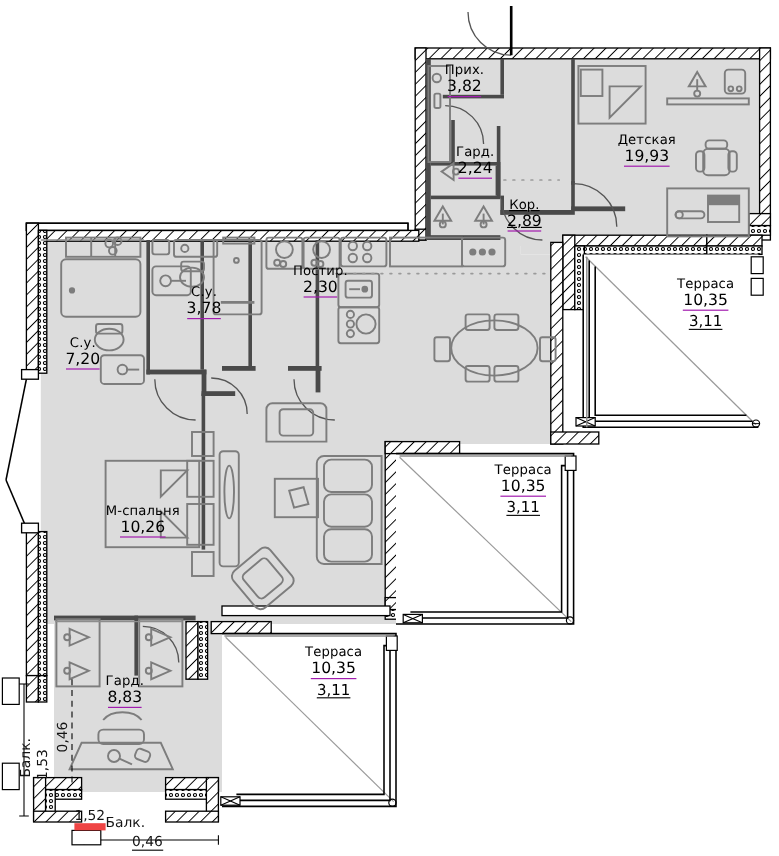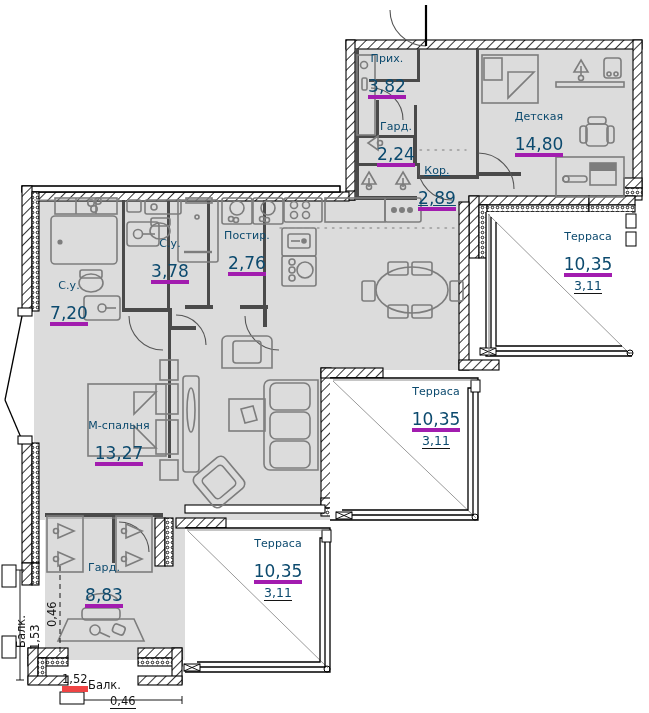--- a/index.html
+++ b/index.html
@@ -19,35 +19,35 @@
   }
   #plan svg {
     position: absolute;
     left: 0;
     top: 0;
   }
   .room-label {
     position: absolute;
     text-align: center;
     font-family: "DejaVu Sans", sans-serif;
-    color: #0c4a6e;
+    color: #000000;
     white-space: nowrap;
     line-height: 1.08;
     pointer-events: none;
   }
   .room-label .nm {
     display: block;
     font-size: 11px;
     letter-spacing: 0.1px;
   }
   .room-label .ar {
     display: block;
-    font-size: 17px;
-    border-bottom: 4px solid #a21caf;
-    margin: 12px auto 0 auto;
+    font-size: 13px;
+    border-bottom: 1px solid #a21caf;
+    margin: 1px auto 0 auto;
     padding-bottom: 0px;
     width: -moz-fit-content;
     width: fit-content;
   }
   .room-label .ar2 {
     display: block;
     font-size: 12.5px;
     border-bottom: 1px solid #141414;
     margin: 2px auto 0 auto;
     width: -moz-fit-content;
@@ -455,42 +455,42 @@
     <span class="ar">2,24</span>
   </div>
 
   <div class="room-label" style="left:417px; top:165px; width:40px;text-decoration:underline;">
     <span class="nm">Кор.</span>
     <span class="ar">2,89</span>
   </div>
 
   <div class="room-label" style="left:492px; top:111px; width:94px;text-align:center;">
     <span class="nm">Детская</span>
-    <span class="ar">14,80</span>
+    <span class="ar">19,93</span>
   </div>
 
   <div class="room-label" style="left:140px; top:238px; width:60px;">
     <span class="nm">С.у.</span>
     <span class="ar">3,78</span>
   </div>
 
-  <div class="room-label" style="left:208px; top:230px; width:78px;">
+  <div class="room-label" style="left:208px; top:220px; width:78px;padding-left:20px;">
     <span class="nm">Постир.</span>
-    <span class="ar">2,76</span>
+    <span class="ar">2,30</span>
   </div>
 
   <div class="room-label" style="left:39px; top:280px; width:60px;">
     <span class="nm">С.у.</span>
     <span class="ar">7,20</span>
   </div>
 
 
   <div class="room-label" style="left:71px; top:420px; width:96px;">
     <span class="nm">М-спальня</span>
-    <span class="ar">13,27</span>
+    <span class="ar">10,26</span>
   </div>
 
   <div class="room-label" style="left:70px; top:562px; width:68px;">
     <span class="nm">Гард.</span>
     <span class="ar">8,83</span>
   </div>
 
   <div class="room-label" style="left:545px; top:231px; width:86px;">
     <span class="nm">Терраса</span>
     <span class="ar">10,35</span>

